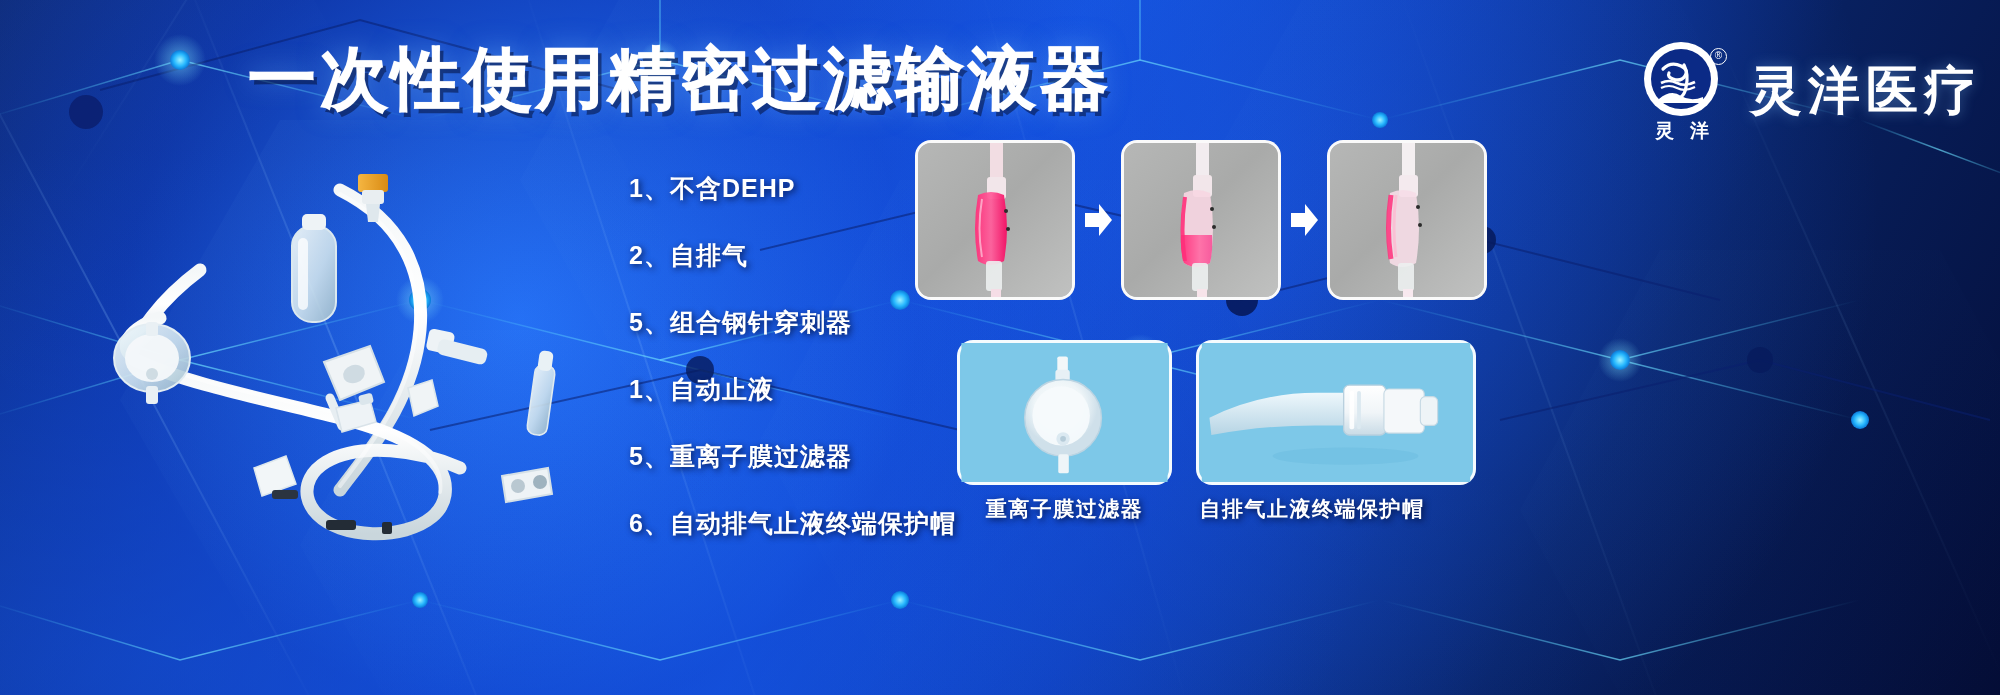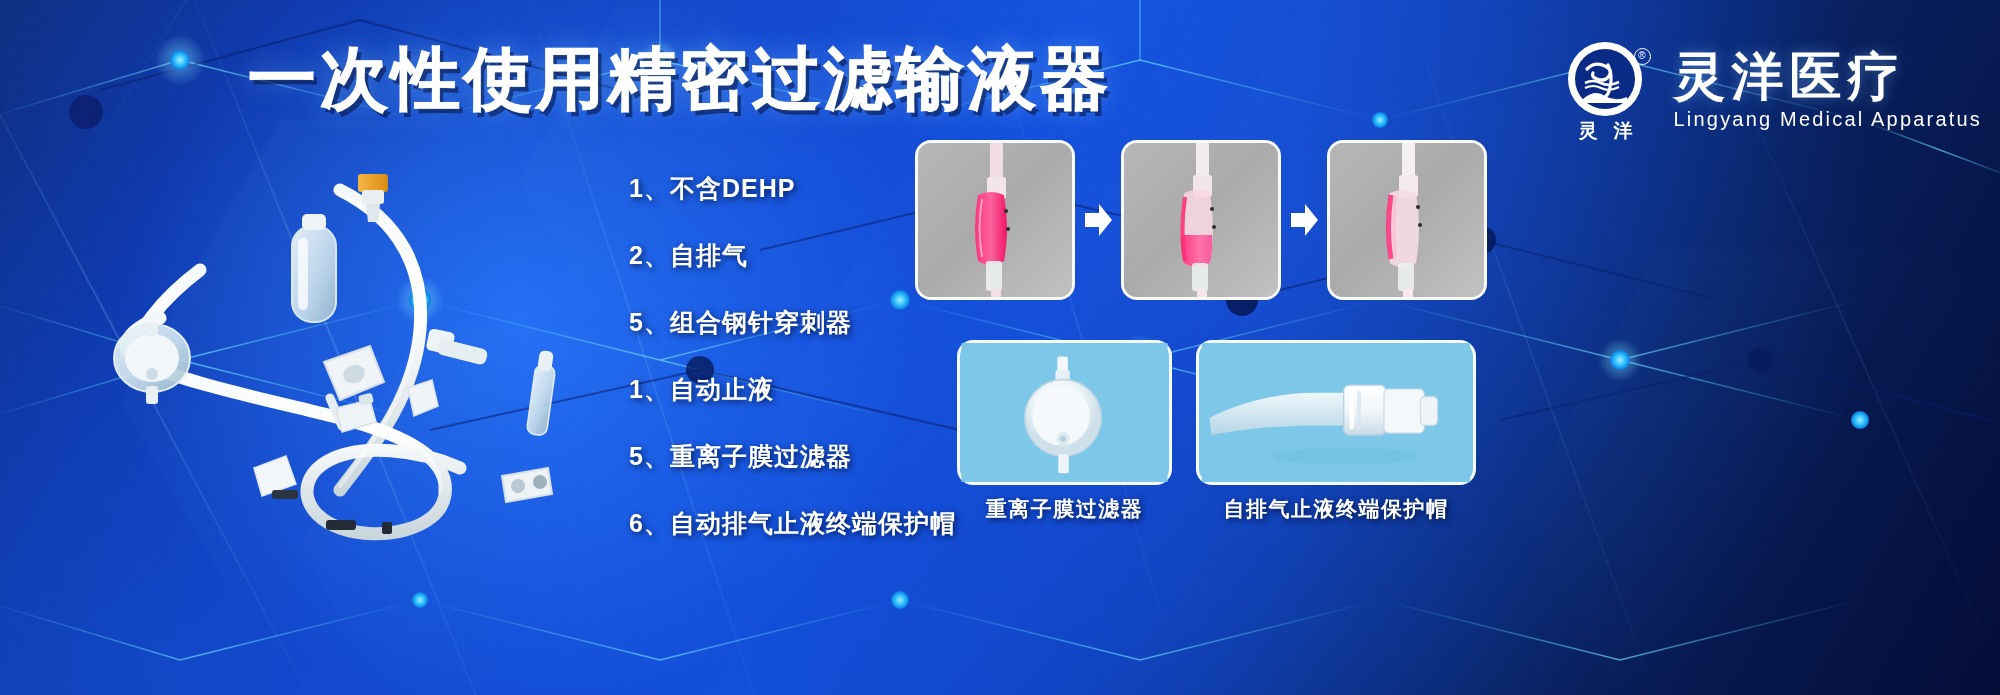--- a/index.html
+++ b/index.html
@@ -113,21 +113,21 @@
     text-shadow:2px 2px 6px rgba(2,14,56,.85);
   }
   .cap-top{ position:absolute; left:0; top:168px; width:557px; }
 
   .row-bot{ position:absolute; left:42px; top:200px; display:flex; gap:24px; }
   .p-bot{
     width:215px; height:145px; border-radius:16px; background:#7dc8e8;
     border:3px solid rgba(255,255,255,.92);
   }
   .p-bot.wide{ width:280px; }
-  .cap-bot-wrap{ position:absolute; left:42px; top:355px; display:flex; gap:24px; }
+  .cap-bot-wrap{ position:absolute; left:42px; top:355px; display:flex; }
   .cap-bot-1{ width:215px; }
   .cap-bot-2{ width:280px; }
 
   
   svg{ overflow:visible; }
 </style>
 </head>
 <body>
 
 <div class="banner">
@@ -231,21 +231,20 @@
         <path d="M33 16 Q38 26 35 38 Q34 45 30 48" fill="none" stroke="#ffffff" stroke-width="3.2" stroke-linecap="round"></path>
         <path d="M10 34 Q18 30 26 34 Q34 38 44 33" fill="none" stroke="#ffffff" stroke-width="2.6"></path>
         <path d="M10 39 Q18 35 26 39 Q34 43 44 38" fill="none" stroke="#ffffff" stroke-width="2.2"></path>
         <path d="M8 50 Q20 40 30 47 Q40 53 52 48 L52 54 L8 54 Z" fill="#ffffff"></path>
       </svg>
       <div class="logo-reg">®</div>
       <div class="logo-cn-sub">灵洋</div>
     </div>
     <div class="logo-text">
       <div class="cn">灵洋医疗</div>
-      <div class="en">Lingyang Medical Apparatus</div>
     </div>
   </div>
 
   <div class="product">
     <svg viewBox="0 0 620 400" width="620" height="400">
       <defs>
         <linearGradient id="tube" x1="0" y1="0" x2="0" y2="1">
           <stop offset="0%" stop-color="#f4f7f8"></stop>
           <stop offset="40%" stop-color="#ffffff"></stop>
           <stop offset="100%" stop-color="#c9d6dc"></stop>

